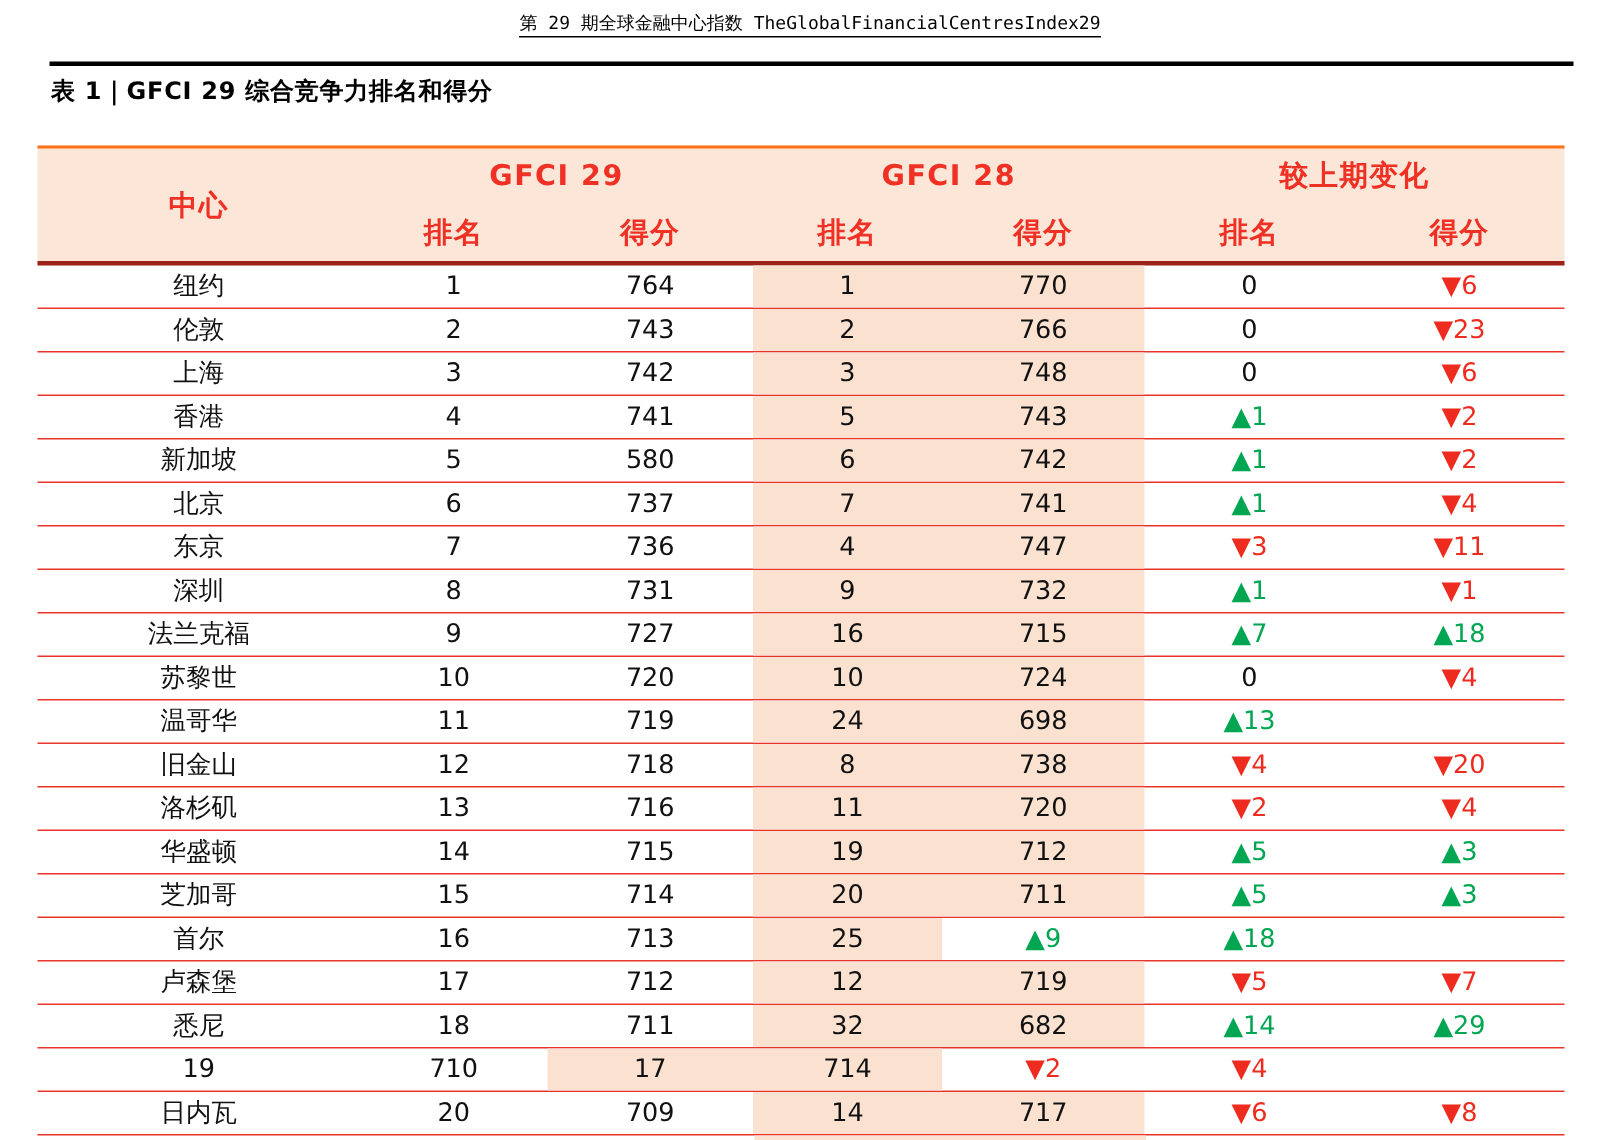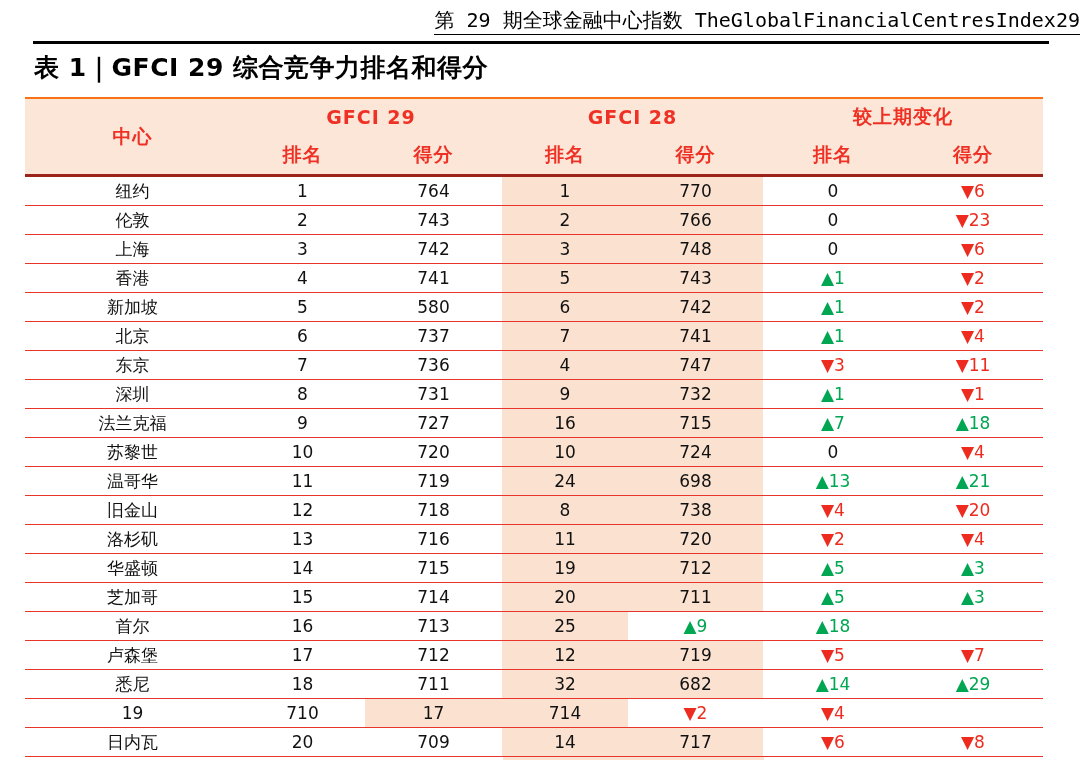--- a/index.html
+++ b/index.html
@@ -2,27 +2,27 @@
 <html><head>
 <meta charset="utf-8">
 <style>
   html,body{margin:0;padding:0;background:#ffffff;}
   body{font-family:"DejaVu Sans","Liberation Sans",sans-serif;}
   #page{position:relative;width:1080px;height:760px;background:#fff;overflow:hidden;}
 
   
   .doc-title{
     position:absolute;top:7px;left:0;width:100%;
-    text-align:right;font-size:20px;color:#000;
+    text-align:center;font-size:12px;color:#000;
     font-family:"DejaVu Sans Mono","DejaVu Sans",monospace;
   }
   .doc-title span{border-bottom:1.6px solid #000;padding-bottom:2px;}
   .black-rule{position:absolute;top:41px;left:33px;width:1016px;height:2.6px;background:#000;}
   .table-caption{
-    position:absolute;top:51px;left:34px;font-size:25px;font-weight:bold;color:#000;
+    position:absolute;top:51px;left:34px;font-size:16px;font-weight:bold;color:#000;
     letter-spacing:.5px;
   }
 
   
   .gfci-table{position:absolute;top:97px;left:25px;width:1018px;}
   .cols{display:grid;grid-template-columns:215px 125px 137px 126px 135px 140px 140px;}
 
   .thead{
     background:#fce6d8;
     border-top:2px solid #f97316;
@@ -174,21 +174,20 @@
           <div class="cell zero">0</div>
           <div class="cell down">▼4</div>
         </div>
         <div class="cols trow">
           <div class="cell">温哥华</div>
           <div class="cell">11</div>
           <div class="cell">719</div>
           <div class="cell band">24</div>
           <div class="cell band">698</div>
           <div class="cell up">▲13</div>
-          <div class="cell up">▲21</div>
         </div>
         <div class="cols trow">
           <div class="cell">旧金山</div>
           <div class="cell">12</div>
           <div class="cell">718</div>
           <div class="cell band">8</div>
           <div class="cell band">738</div>
           <div class="cell down">▼4</div>
           <div class="cell down">▼20</div>
         </div>

